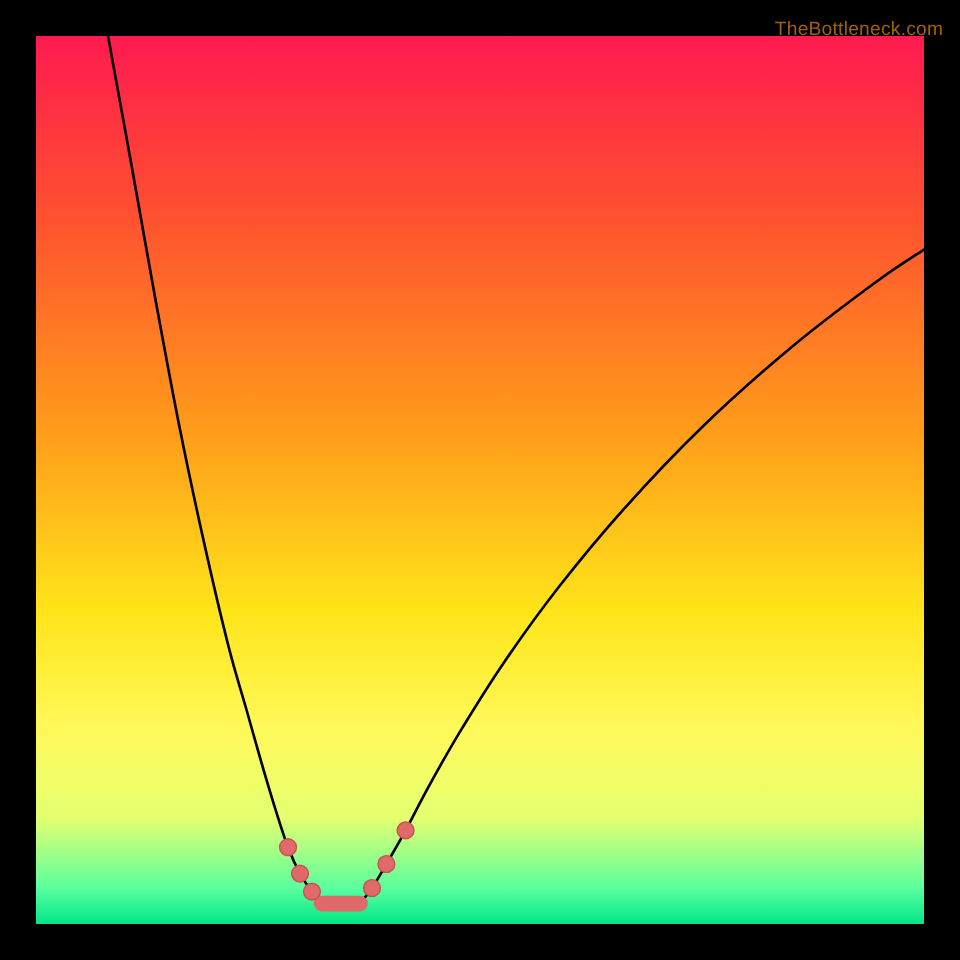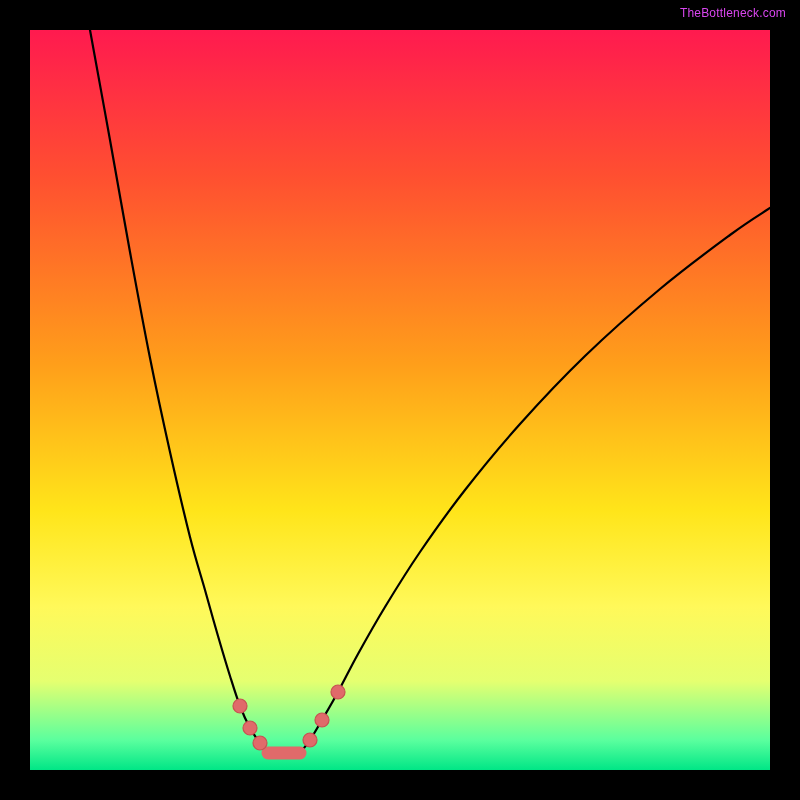--- a/index.html
+++ b/index.html
@@ -23,24 +23,24 @@
       #ff9e1a 45%,
       #ffe51a 65%,
       #fff95a 78%,
       #e5ff70 88%,
       #5aff9e 96%,
       #00e686 100%
     );
   }
   .watermark {
     position: absolute;
-    top: 6px;
+    top: 16px;
     right: 14px;
-    color: #d946ef;
-    font-size: 12px;
+    color: #a16207;
+    font-size: 16px;
     letter-spacing: 0.2px;
     user-select: none;
   }
   svg.curves {
     position: absolute;
     left: 0;
     top: 0;
     width: 740px;
     height: 740px;
   }

